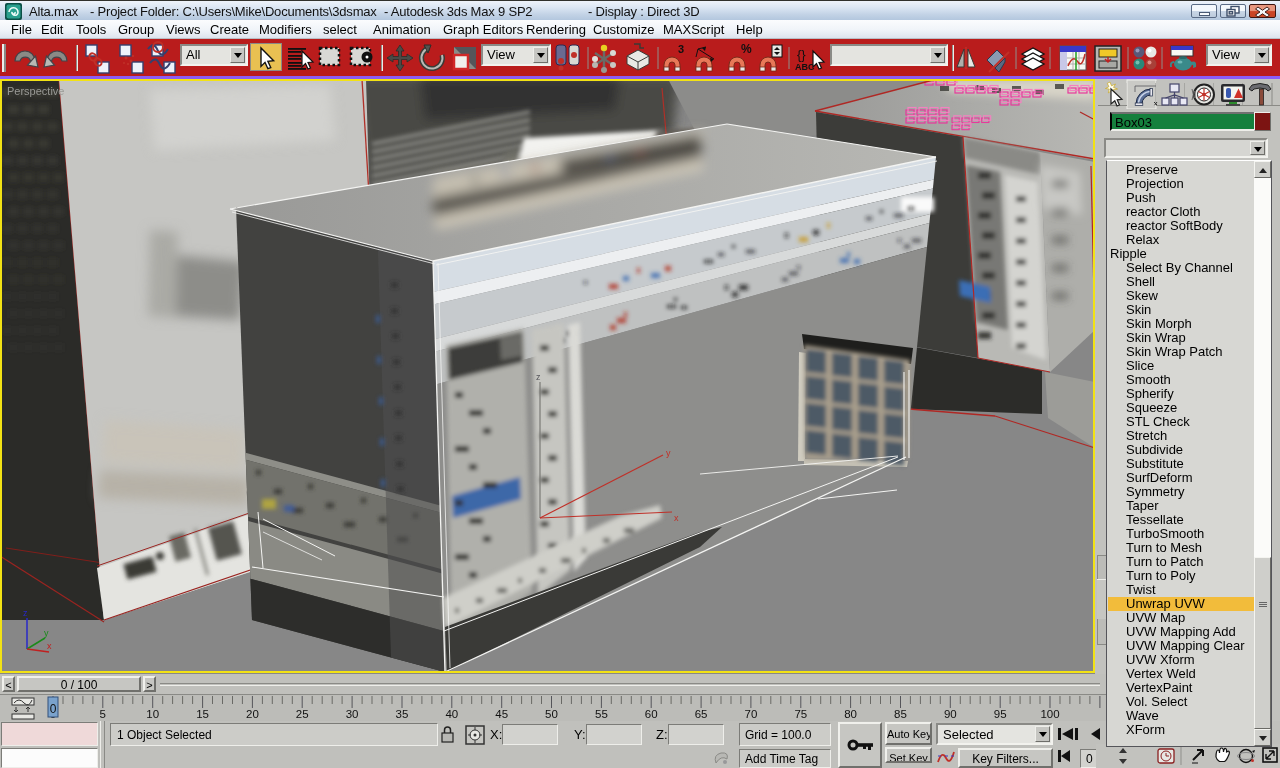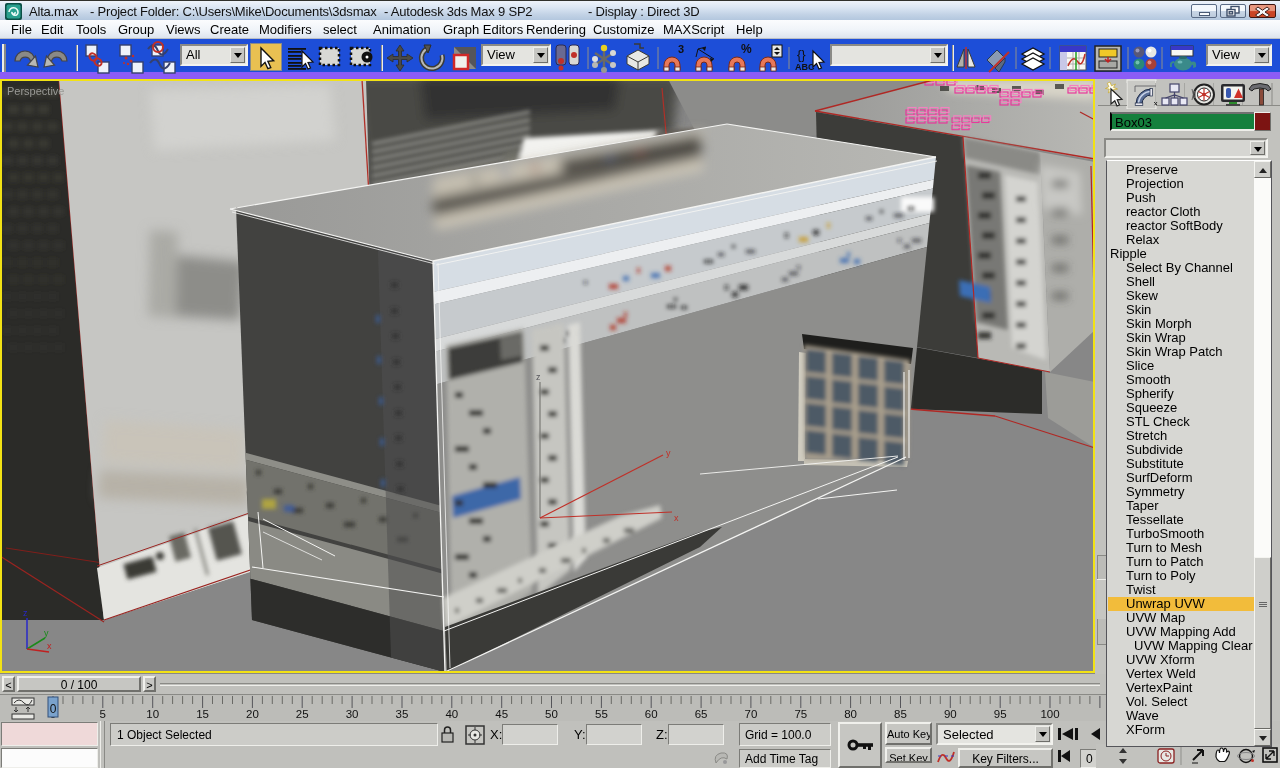--- a/index.html
+++ b/index.html
@@ -10,22 +10,22 @@
 background:linear-gradient(#eef3fa 0%,#dbe6f3 35%,#c3d3e6 70%,#b3c7de 100%);
 border-top:1px solid #30312c;font-size:13px;color:#111;}
 #title .txt{position:absolute;left:30px;top:3px;white-space:pre;}
 .wbtn{position:absolute;top:3px;height:14px;border-radius:2px;border:1px solid #5a6b85;}
 
 #menu{left:0;top:20px;width:1280px;height:19px;
 background:linear-gradient(#fbfcfe 0%,#f0f4f9 55%,#dde4ee 100%);
 border-bottom:1px solid #b9bec6;font-size:13px;color:#000;}
 #menu span{position:absolute;top:2px;}
 
-#tbar{left:0;top:39px;width:1280px;height:40px;background:#1d4ed8;
-border-bottom:7px solid #8b5cf6;}
+#tbar{left:0;top:39px;width:1280px;height:40px;background:#b91c1c;
+border-bottom:3px solid #8b5cf6;}
 .sep{position:absolute;top:6px;height:26px;width:2px;
 border-left:1px solid #8f8f8b;border-right:1px solid #eeeeea;}
 .combo{position:absolute;background:#e4e4e0;border:2px solid;
 border-color:#8a8a86 #f2f2ee #f2f2ee #8a8a86;font-size:13px;color:#000;}
 .combo .ar{position:absolute;right:1px;top:1px;bottom:1px;width:15px;
 background:#c6c6c2;border:1px solid;border-color:#eeeeea #6e6e6a #6e6e6a #eeeeea;}
 .ar:after{content:'';position:absolute;left:3px;top:5px;border:4px solid transparent;
 border-top:5px solid #000;}
 
 #panel{left:1096px;top:79px;width:184px;height:689px;background:#c2c2be;}
@@ -1091,21 +1091,21 @@
       <div style="position:absolute;left:1px;top:338px;width:146px;height:14px;padding-left:18px;line-height:14px;white-space:nowrap">Taper</div>
       <div style="position:absolute;left:1px;top:352px;width:146px;height:14px;padding-left:18px;line-height:14px;white-space:nowrap">Tessellate</div>
       <div style="position:absolute;left:1px;top:366px;width:146px;height:14px;padding-left:18px;line-height:14px;white-space:nowrap">TurboSmooth</div>
       <div style="position:absolute;left:1px;top:380px;width:146px;height:14px;padding-left:18px;line-height:14px;white-space:nowrap">Turn to Mesh</div>
       <div style="position:absolute;left:1px;top:394px;width:146px;height:14px;padding-left:18px;line-height:14px;white-space:nowrap">Turn to Patch</div>
       <div style="position:absolute;left:1px;top:408px;width:146px;height:14px;padding-left:18px;line-height:14px;white-space:nowrap">Turn to Poly</div>
       <div style="position:absolute;left:1px;top:422px;width:146px;height:14px;padding-left:18px;line-height:14px;white-space:nowrap">Twist</div>
       <div style="position:absolute;left:1px;top:436px;width:146px;height:14px;background:#f2bc3b;padding-left:18px;line-height:14px;white-space:nowrap">Unwrap UVW</div>
       <div style="position:absolute;left:1px;top:450px;width:146px;height:14px;padding-left:18px;line-height:14px;white-space:nowrap">UVW Map</div>
       <div style="position:absolute;left:1px;top:464px;width:146px;height:14px;padding-left:18px;line-height:14px;white-space:nowrap">UVW Mapping Add</div>
-      <div style="position:absolute;left:1px;top:478px;width:146px;height:14px;padding-left:26px;line-height:14px;white-space:nowrap">UVW Mapping Clear</div>
+      <div style="position:absolute;left:1px;top:478px;width:146px;height:14px;padding-left:18px;line-height:14px;white-space:nowrap">UVW Mapping Clear</div>
       <div style="position:absolute;left:1px;top:492px;width:146px;height:14px;padding-left:18px;line-height:14px;white-space:nowrap">UVW Xform</div>
       <div style="position:absolute;left:1px;top:506px;width:146px;height:14px;padding-left:18px;line-height:14px;white-space:nowrap">Vertex Weld</div>
       <div style="position:absolute;left:1px;top:520px;width:146px;height:14px;padding-left:18px;line-height:14px;white-space:nowrap">VertexPaint</div>
       <div style="position:absolute;left:1px;top:534px;width:146px;height:14px;padding-left:18px;line-height:14px;white-space:nowrap">Vol. Select</div>
       <div style="position:absolute;left:1px;top:548px;width:146px;height:14px;padding-left:18px;line-height:14px;white-space:nowrap">Wave</div>
       <div style="position:absolute;left:1px;top:562px;width:146px;height:14px;padding-left:18px;line-height:14px;white-space:nowrap">XForm</div>
       <div style="position:absolute;right:0;top:0;width:17px;height:585px;background:#fbfbf9">
         <div style="position:absolute;left:0;top:0;width:17px;height:17px;background:#d0d0cc;border:1px solid;border-color:#f4f4f0 #6a6a66 #6a6a66 #f4f4f0">
           <div style="position:absolute;left:4px;top:6px;border:4px solid transparent;border-bottom:5px solid #222;margin-top:-4px"></div>
         </div>

